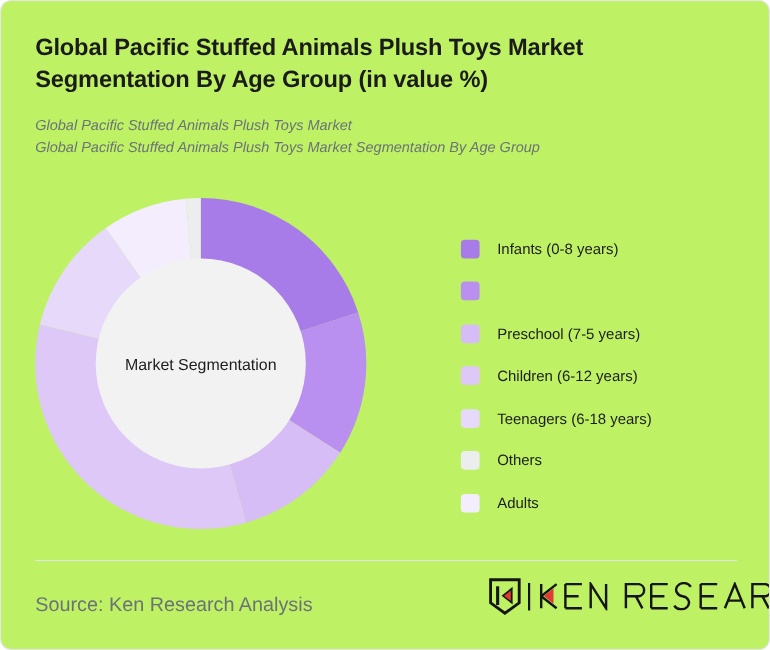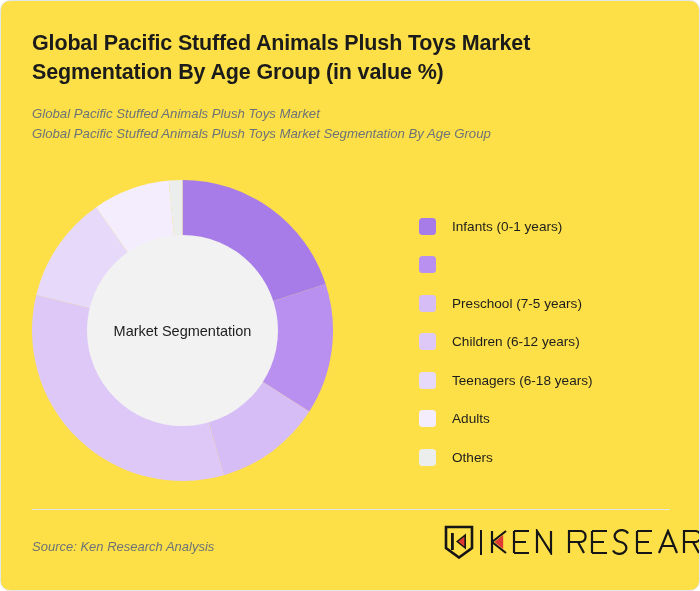--- a/index.html
+++ b/index.html
@@ -12,21 +12,21 @@
     width: 700px;
     height: 591px;
     font-family: "Liberation Sans", sans-serif;
     -webkit-font-smoothing: antialiased;
   }
   #card {
     position: relative;
     box-sizing: border-box;
     width: 700px;
     height: 591px;
-    background: #fde047;
+    background: #bef264;
     border: 1px solid #e4e6e8;
     border-radius: 10px;
     overflow: hidden;
   }
 
   
   #header {
     position: absolute;
     left: 31px;
     top: 28px;
@@ -109,23 +109,22 @@
     left: 31px;
     top: 508px;
     width: 638px;
     height: 1px;
     background: #e3e5e7;
   }
   #source-text {
     position: absolute;
     left: 31px;
     top: 538px;
-    font-size: 13px;
+    font-size: 18px;
     color: #6c7278;
-    font-style: italic;
   }
   #brand-logo {
     position: absolute;
     left: 443px;
     top: 524px;
     height: 34px;
     display: flex;
     align-items: center;
   }
   #brand-mark {
@@ -171,44 +170,44 @@
             <path d="M 151.5 151.5 L 137.8597966802341 1.6193980082964572 A 150.5 150.5 0 0 1 151.49999999999997 1 Z" fill="#eceded"></path>
           </g>
         <circle cx="151.5" cy="151.5" r="95.5" id="donut-hole" fill="#f2f2f2"></circle>
         <text id="center-label" x="151.5" y="157" text-anchor="middle">Market Segmentation</text>
       </svg>
     </div>
 
     <div id="legend">
         <div class="legend-item">
           <span class="legend-swatch" style="background: rgb(168, 124, 232);"></span>
-          <span class="legend-label">Infants (0-1 years)</span>
+          <span class="legend-label">Infants (0-8 years)</span>
         </div>
         <div class="legend-item">
           <span class="legend-swatch" style="background: rgb(185, 143, 240);"></span>
         </div>
         <div class="legend-item">
           <span class="legend-swatch" style="background: rgb(214, 189, 245);"></span>
           <span class="legend-label">Preschool (7-5 years)</span>
         </div>
         <div class="legend-item">
           <span class="legend-swatch" style="background: rgb(221, 200, 247);"></span>
           <span class="legend-label">Children (6-12 years)</span>
         </div>
         <div class="legend-item">
           <span class="legend-swatch" style="background: rgb(230, 217, 250);"></span>
           <span class="legend-label">Teenagers (6-18 years)</span>
         </div>
         <div class="legend-item">
+          <span class="legend-swatch" style="background: rgb(236, 237, 237);"></span>
+          <span class="legend-label">Others</span>
+        </div>
+        <div class="legend-item">
           <span class="legend-swatch" style="background: rgb(243, 237, 253);"></span>
           <span class="legend-label">Adults</span>
-        </div>
-        <div class="legend-item">
-          <span class="legend-swatch" style="background: rgb(236, 237, 237);"></span>
-          <span class="legend-label">Others</span>
         </div>
       </div>
   </div>
 
   <div id="footer-divider"></div>
 
   <div id="source-text">Source: Ken Research Analysis</div>
 
   <div id="brand-logo">
     <svg id="brand-mark" viewBox="0 0 30 34">

